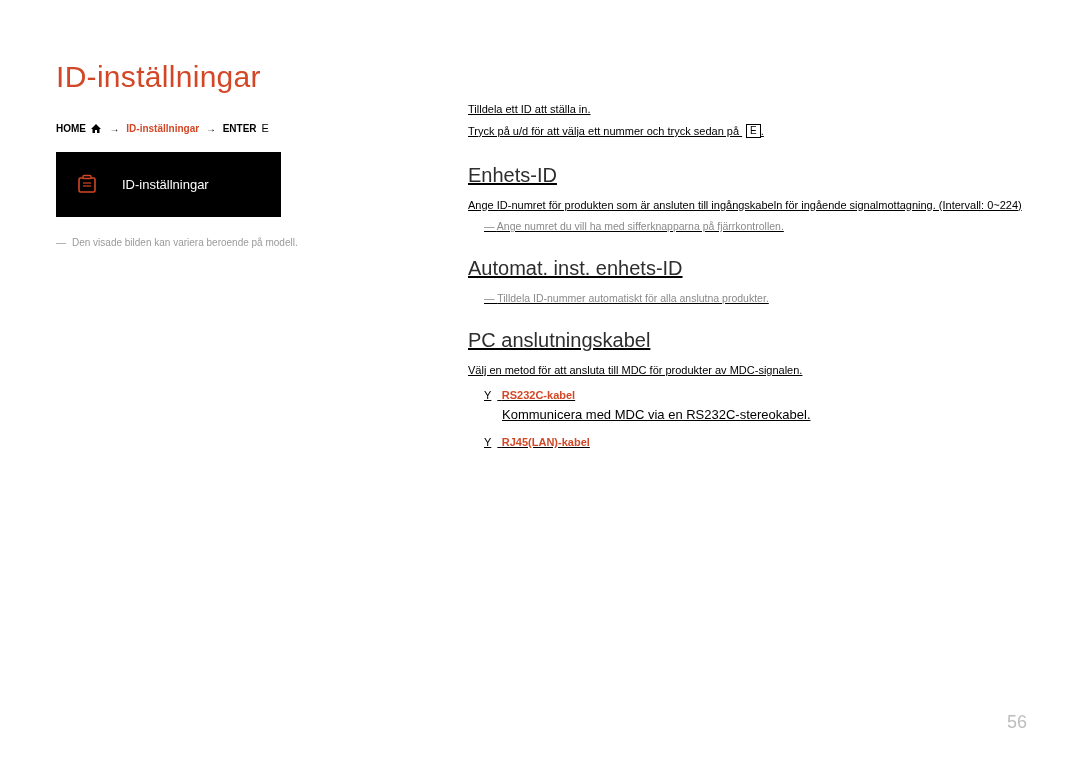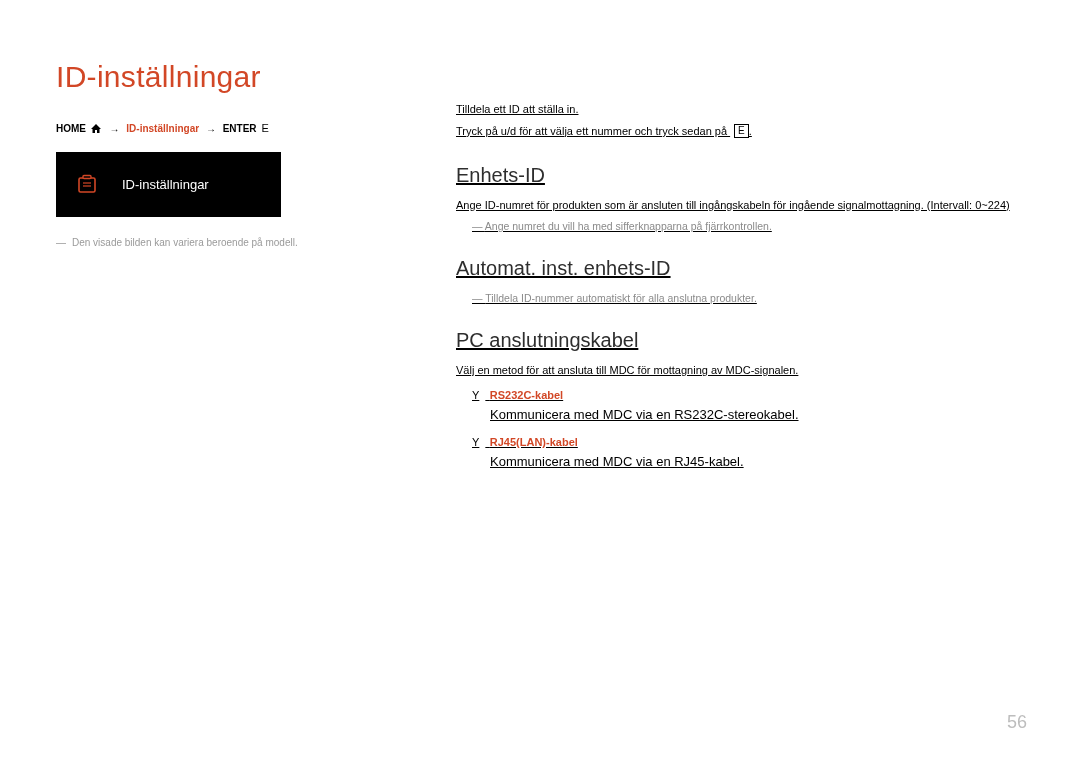--- a/index.html
+++ b/index.html
@@ -7,21 +7,21 @@
     font-family: Arial, Helvetica, sans-serif;
     background: #ffffff;
     width: 1080px;
     height: 763px;
     position: relative;
     color: #000;
   }
   .page {
     padding: 60px 56px 0 56px;
     display: flex;
-    gap: 0;
+    gap: 12px;
   }
   .left-col {
     width: 360px;
     flex-shrink: 0;
   }
   .right-col {
     flex: 1;
     padding-top: 40px;
     padding-left: 40px;
   }
@@ -213,30 +213,29 @@
 
     <div class="section">
       <h2 class="section-h">Automat. inst. enhets-ID</h2>
       <div class="section-note">
         ― <span>Tilldela ID-nummer automatiskt för alla anslutna produkter.</span>
       </div>
     </div>
 
     <div class="section">
       <h2 class="section-h">PC anslutningskabel</h2>
-      <div class="section-p">Välj en metod för att ansluta till MDC för mottagning av MDC-signalen.</div>
+      <div class="section-p">Välj en metod för att ansluta till MDC för produkter av MDC-signalen.</div>
 
       <div class="option-row">
         <span class="option-bullet">Y</span>
         <span class="option-name">RS232C-kabel</span>
         <div class="option-desc">Kommunicera med MDC via en RS232C-stereokabel.</div>
       </div>
 
       <div class="option-row">
         <span class="option-bullet">Y</span>
         <span class="option-name">RJ45(LAN)-kabel</span>
-        <div class="option-desc">Kommunicera med MDC via en RJ45-kabel.</div>
       </div>
     </div>
   </div>
 </div>
 
 <div class="page-number">56</div>
 
 </body></html>

